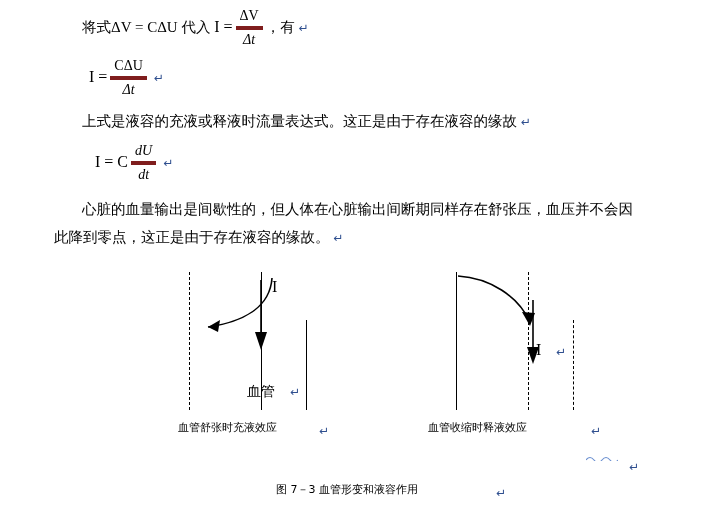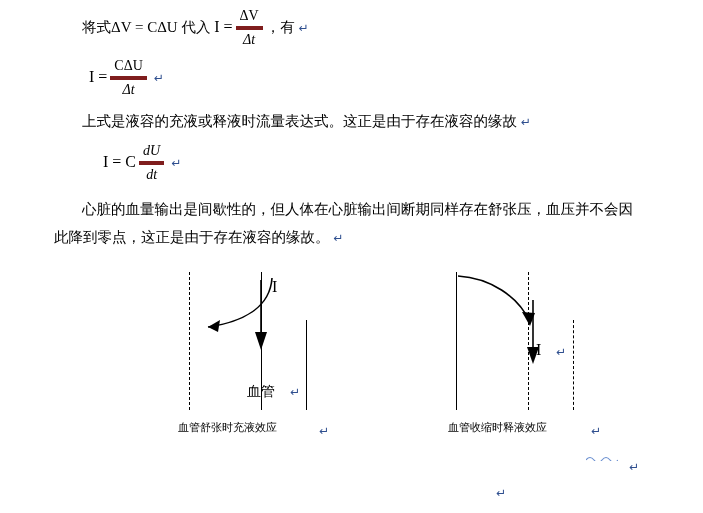--- a/index.html
+++ b/index.html
@@ -119,21 +119,21 @@
   <div class="line eqline" style="left:45px; top:58px;">
     <span class="upr">I =</span><span class="frac"><span class="num upr">CΔU</span><span class="den mathvar">Δt</span></span>
     <span class="pilcrow">↵</span>
   </div>
 
   <div class="line" style="left:38px; top:112px;">
     <span class="cn">上式是液容的充液或释液时流量表达式。这正是由于存在液容的缘故</span>
     <span class="pilcrow">↵</span>
   </div>
 
-  <div class="line eqline" style="left:59px; top:143px;">
+  <div class="line eqline" style="left:51px; top:143px;">
     <span class="upr">I = C</span><span class="frac"><span class="num mathvar">dU</span><span class="den mathvar">dt</span></span>
     <span class="pilcrow">↵</span>
   </div>
 
   <div class="line" style="left:10px; top:228px;">
     <span class="cn">此降到零点，这正是由于存在液容的缘故。</span>
     <span class="pilcrow">↵</span>
   </div>
   <div class="line" style="left:38px; top:200px;">
     <span class="cn">心脏的血量输出是间歇性的，但人体在心脏输出间断期同样存在舒张压，血压并不会因</span>
@@ -170,23 +170,24 @@
     <line x1="11" y1="0" x2="11" y2="52" stroke="#000" stroke-width="1.6"></line>
     <polygon points="11,64 5,47 17,47" fill="#000"></polygon>
   </svg>
 
   <div class="figlabel ital-I" style="left:492px; top:341px;">I</div>
   <span class="pilcrow" style="position:absolute; left:512px; top:345px;">↵</span>
 
   <div class="caption" style="left:134px; top:420px;">血管舒张时充液效应</div>
   <span class="pilcrow" style="position:absolute; left:275px; top:424px;">↵</span>
 
-  <div class="caption" style="left:404px; top:420px;font-family:Liberation Serif, serif;">血管收缩时释液效应</div>
+  <div class="caption" style="left:384px; top:420px;font-family:Liberation Serif, serif;">血管收缩时释液效应</div>
   <span class="pilcrow" style="position:absolute; left:547px; top:424px;">↵</span>
 
   <svg class="squig" style="left:542px; top:455px;" width="32" height="7">
     <path d="M0,5 Q4,0 8,5 T16,5 T24,5 T32,5" fill="none" stroke="#6a8fd0" stroke-width="1.2"></path>
   </svg>
   <span class="pilcrow" style="position:absolute; left:585px; top:460px;">↵</span>
 
+  <div class="caption" style="left:232px; top:482px;">图 7－3   血管形变和液容作用</div>
   <span class="pilcrow" style="position:absolute; left:452px; top:486px;">↵</span>
 
 </div>
 
 </body></html>

